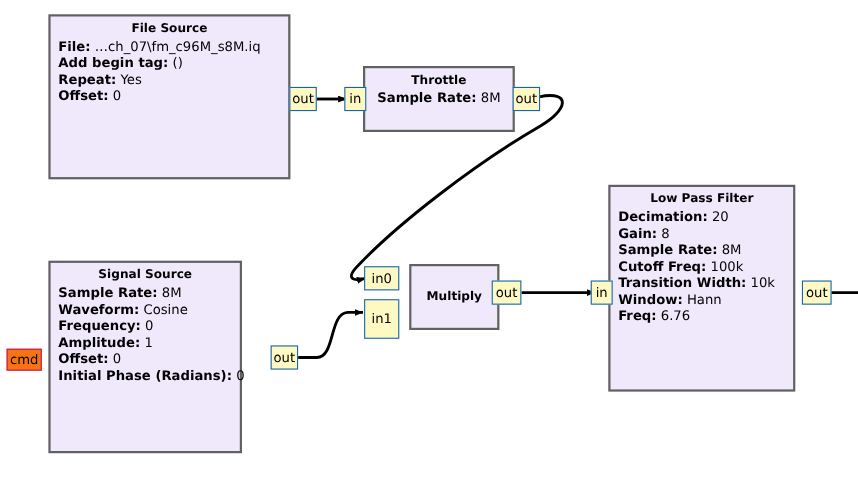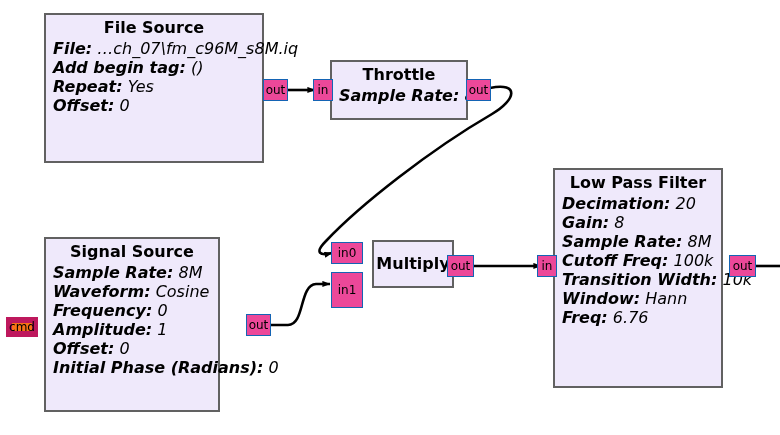--- a/index.html
+++ b/index.html
@@ -40,30 +40,29 @@
     box-sizing: border-box;
     background: #efe9fb;
     border: 2px solid #616161;
     padding: 3px 7px 4px 7px;
     color: #000000;
     font-size: 12px;
     line-height: 1.0;
   }
   .block .title {
     font-weight: bold;
-    font-size: 16px;
+    font-size: 11px;
     text-align: center;
     padding: 2px 0 3px 0;
     white-space: nowrap;
   }
   .block .prow {
     white-space: nowrap;
     padding: 1.5px 0;
-    font-size: 16px;
-    font-style: italic;
+    font-size: 12px;
   }
   .block .pkey {
     font-weight: bold;
   }
   .block .pval {
     font-weight: normal;
   }
   .block.center-only {
     display: flex;
     align-items: center;
@@ -71,34 +70,34 @@
   }
   .block.center-only .title {
     padding: 0;
   }
 
   
   .port {
     position: absolute;
     z-index: 4;
     box-sizing: border-box;
-    background: #ec4899;
+    background: #fef9c3;
     border: 1px solid #1464b4;
     color: #000000;
     font-size: 12px;
     line-height: 1;
     display: flex;
     align-items: center;
     justify-content: center;
     padding: 0 1px;
     white-space: nowrap;
   }
   .port.msg {
     background: #f97316;
-    border: 6px solid #be185d;
+    border: 1px solid #be185d;
     color: #000000;
   }
 </style>
 </head>
 <body>
 
 <div id="canvas">
 
   <svg id="wires" viewBox="0 0 780 435" width="780" height="435">
     <defs>
@@ -173,28 +172,28 @@
       <span class="pval">0</span>
     </div>
     <div class="prow">
       <span class="pkey">Initial Phase (Radians):</span>
       <span class="pval">0</span>
     </div>
   </div>
   <div class="port msg" style="left:6px; top:317px; width:32px; height:20px;">cmd</div>
   <div class="port" style="left:246px; top:314px; width:25px; height:22px;">out</div>
 
-  <div class="block center-only" style="left:372px; top:240px; width:82px; height:48px;">
+  <div class="block center-only" style="left:372px; top:240px; width:82px; height:60px;">
     <div class="title">Multiply</div>
   </div>
   <div class="port" style="left:331px; top:242px; width:32px; height:22px;">in0</div>
   <div class="port" style="left:331px; top:272px; width:32px; height:36px;">in1</div>
   <div class="port" style="left:447px; top:255px; width:27px; height:22px;">out</div>
 
-  <div class="block" style="left:553px; top:168px; width:170px; height:220px;">
+  <div class="block" style="left:553px; top:168px; width:170px; height:188px;">
     <div class="title">Low Pass Filter</div>
     <div class="prow">
       <span class="pkey">Decimation:</span>
       <span class="pval">20</span>
     </div>
     <div class="prow">
       <span class="pkey">Gain:</span>
       <span class="pval">8</span>
     </div>
     <div class="prow">

